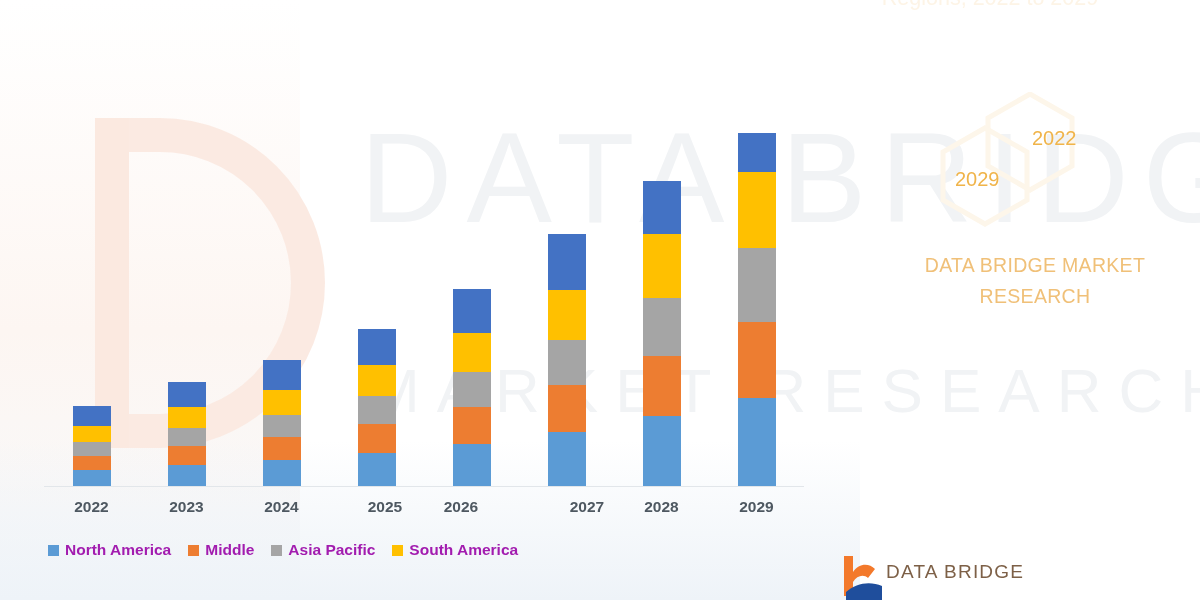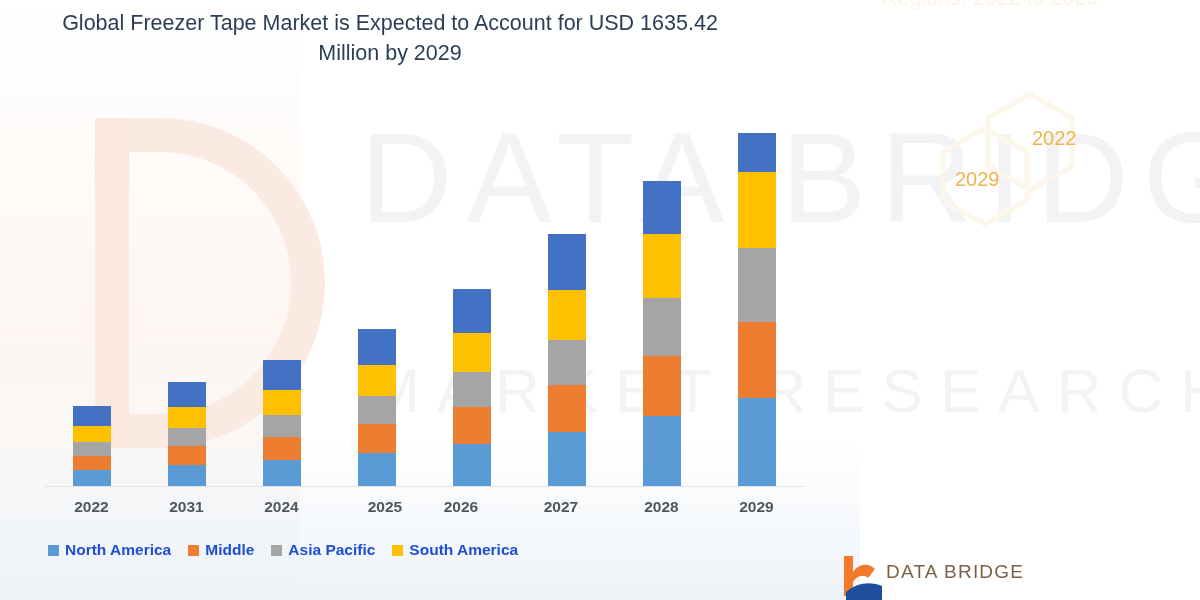--- a/index.html
+++ b/index.html
@@ -143,21 +143,21 @@
     font-weight: bold;
   }
 
   .legend {
     position: absolute; left: 48px; top: 541px;
     display: flex; align-items: center; gap: 17px;
   }
   .legend-item { display: flex; align-items: center; gap: 6px; }
   .legend-swatch { width: 11px; height: 11px; display: inline-block; }
   .legend-label {
-    color: #1d4ed8;
+    color: #a21caf;
     font-size: 15.5px;
     font-weight: bold;
     white-space: nowrap;
   }
 </style>
 </head>
 <body>
 
 <div id="stage">
 
@@ -173,28 +173,29 @@
 
   <div class="panel-title">Regions, 2022 to 2029</div>
 
   <svg class="hexes" width="200" height="140" viewBox="0 0 200 140">
     <polygon points="95,2 137,26 137,74 95,98 53,74 53,26" fill="none" stroke="#fdf6ea" stroke-width="5"></polygon>
     <polygon points="50,36 92,60 92,108 50,132 8,108 8,60" fill="none" stroke="#fdf6ea" stroke-width="5"></polygon>
   </svg>
   <div class="hex-label hex-label-2022">2022</div>
   <div class="hex-label hex-label-2029">2029</div>
 
+  <div class="brand-name">DATA BRIDGE MARKET
+RESEARCH</div>
 
   <svg class="footer-logo-mark" width="44" height="48" viewBox="0 0 44 48">
     <path d="M4 4 h9 v16 c6 -9 16 -9 22 -3 l-7 9 c-4 -4 -11 -3 -15 4 v14 h-9 Z" fill="#f3792b"></path>
     <path d="M6 40 c10 -9 24 -11 36 -6 l0 14 h-36 Z" fill="#1f4e9c"></path>
   </svg>
   <div class="footer-logo-text">DATA BRIDGE</div>
 
-  <div class="chart-title">Global Freezer Tape Market is Expected to Account for USD 1635.42 Million by 2029</div>
 
   <div class="chart-area">
     <div class="axis-line"></div>
     <div class="bars" id="bars">
         <div class="bar-group" style="left: 28.5px;">
           <div class="seg" style="height: 16.0416px; background: rgb(91, 155, 213);"></div>
           <div class="seg" style="height: 14.0364px; background: rgb(237, 125, 49);"></div>
           <div class="seg" style="height: 14.0364px; background: rgb(165, 165, 165);"></div>
           <div class="seg" style="height: 16.0416px; background: rgb(255, 192, 0);"></div>
           <div class="seg" style="height: 20.0519px; background: rgb(67, 114, 196);"></div>
@@ -244,25 +245,25 @@
         <div class="bar-group" style="left: 693.5px;">
           <div class="seg" style="height: 88.2286px; background: rgb(91, 155, 213);"></div>
           <div class="seg" style="height: 76.1974px; background: rgb(237, 125, 49);"></div>
           <div class="seg" style="height: 73.1896px; background: rgb(165, 165, 165);"></div>
           <div class="seg" style="height: 76.1974px; background: rgb(255, 192, 0);"></div>
           <div class="seg" style="height: 39.1013px; background: rgb(67, 114, 196);"></div>
         </div>
       </div>
     <div class="xlabels" id="xlabels">
         <div class="xlabel" style="left: 2.5px;">2022</div>
-        <div class="xlabel" style="left: 97.5px;">2031</div>
+        <div class="xlabel" style="left: 97.5px;">2023</div>
         <div class="xlabel" style="left: 192.5px;">2024</div>
         <div class="xlabel" style="left: 296px;">2025</div>
         <div class="xlabel" style="left: 372px;">2026</div>
-        <div class="xlabel" style="left: 472px;">2027</div>
+        <div class="xlabel" style="left: 498px;">2027</div>
         <div class="xlabel" style="left: 572.5px; text-align: center;">2028</div>
         <div class="xlabel" style="left: 667.5px;">2029</div>
       </div>
     <div class="legend" id="legend">
         <div class="legend-item">
           <span class="legend-swatch" style="background: rgb(91, 155, 213);"></span>
           <span class="legend-label">North America</span>
         </div>
         <div class="legend-item">
           <span class="legend-swatch" style="background: rgb(237, 125, 49);"></span>

